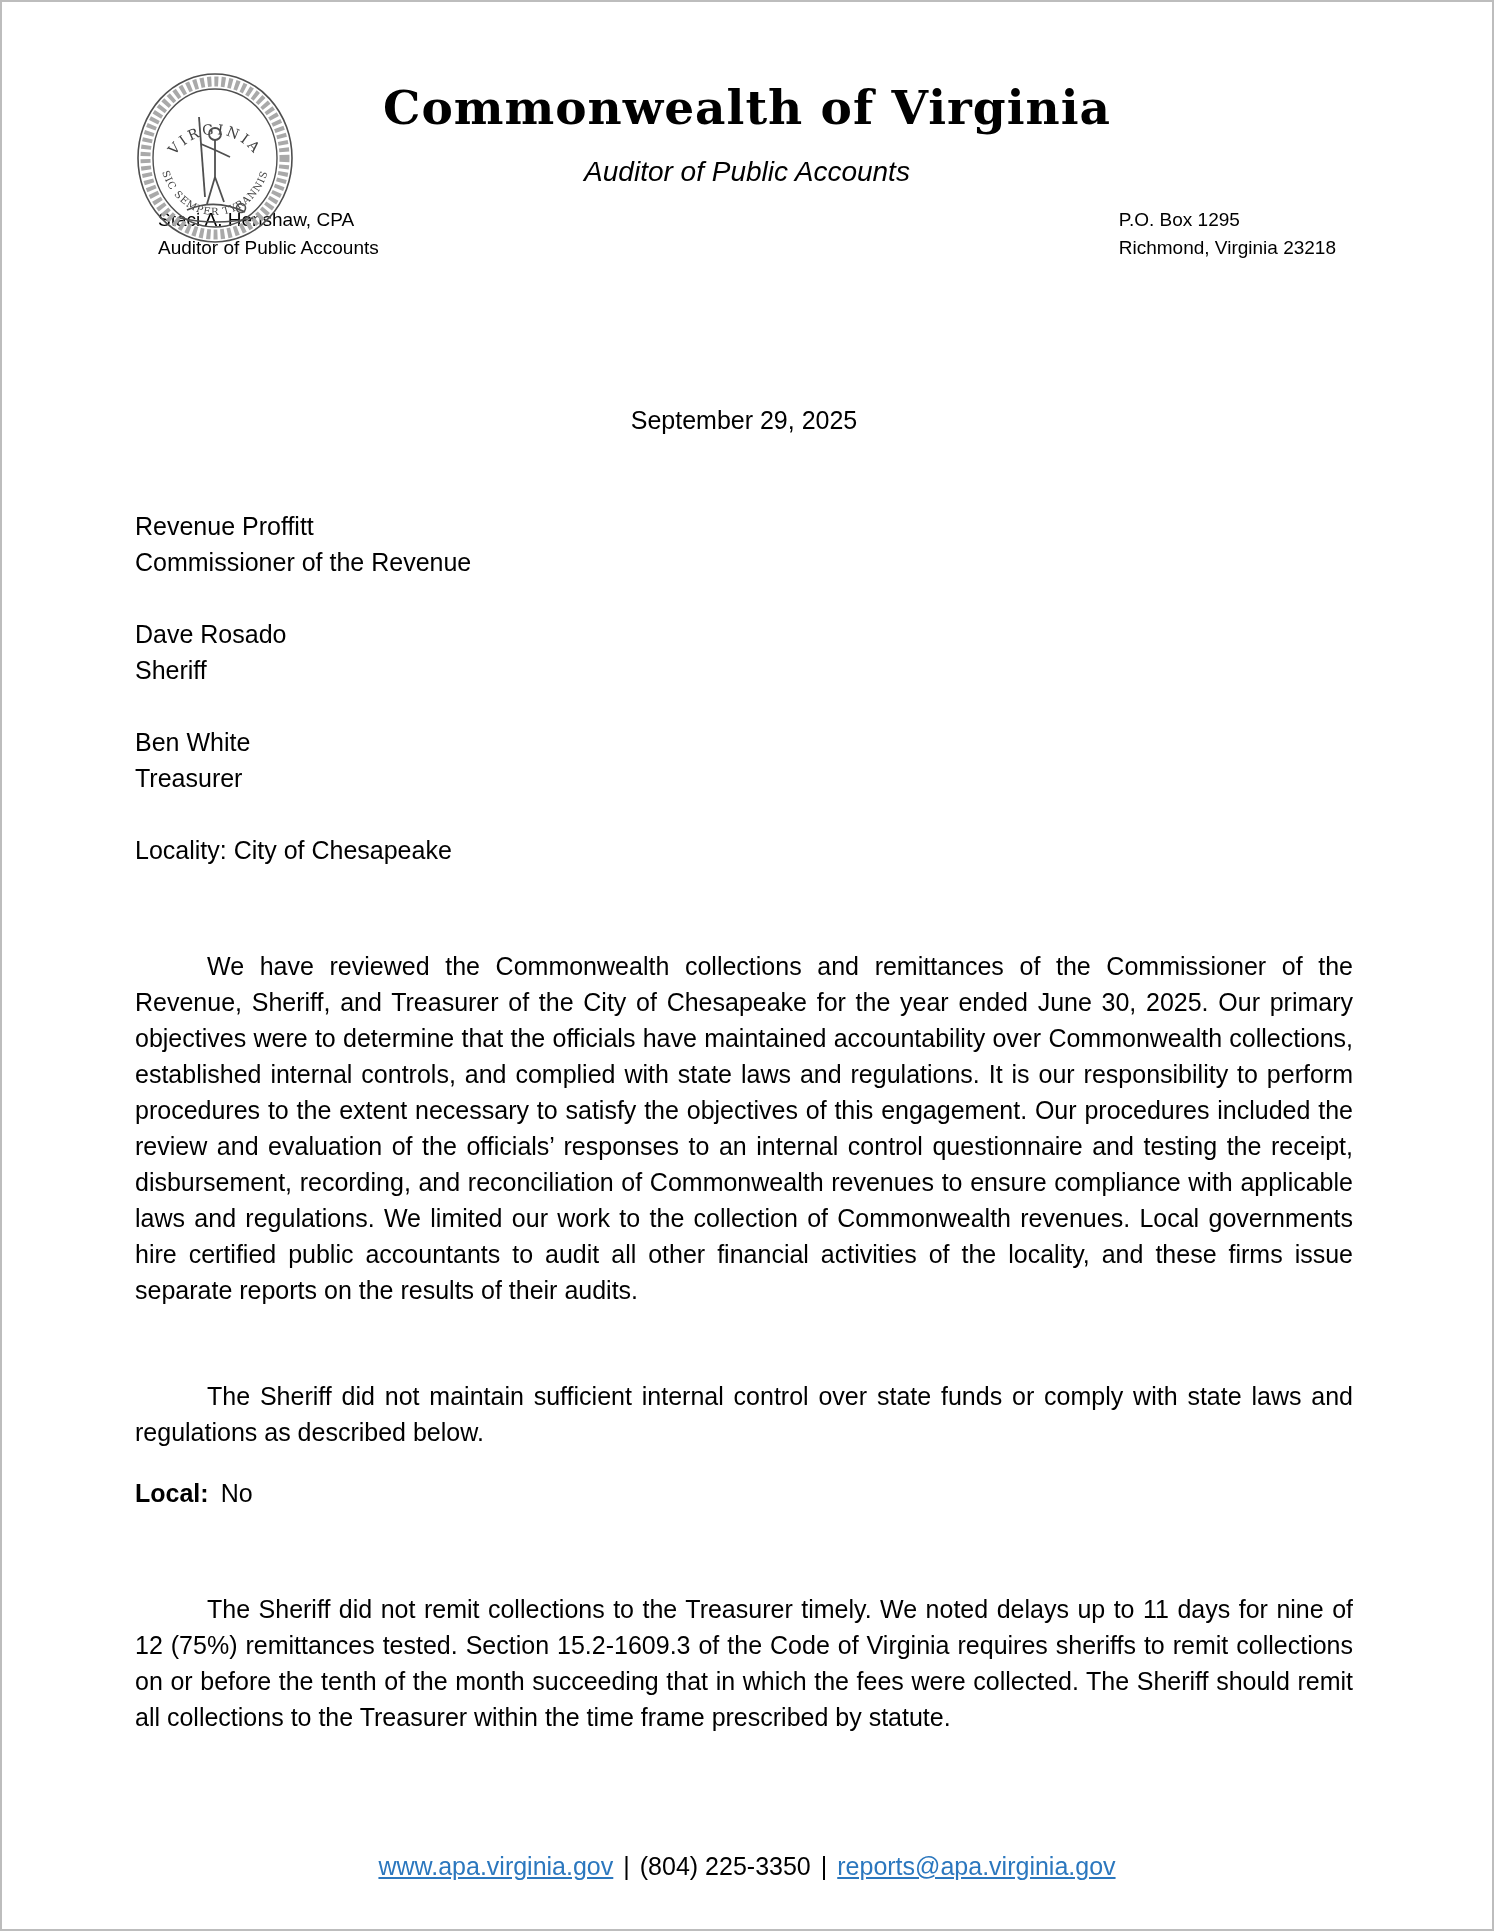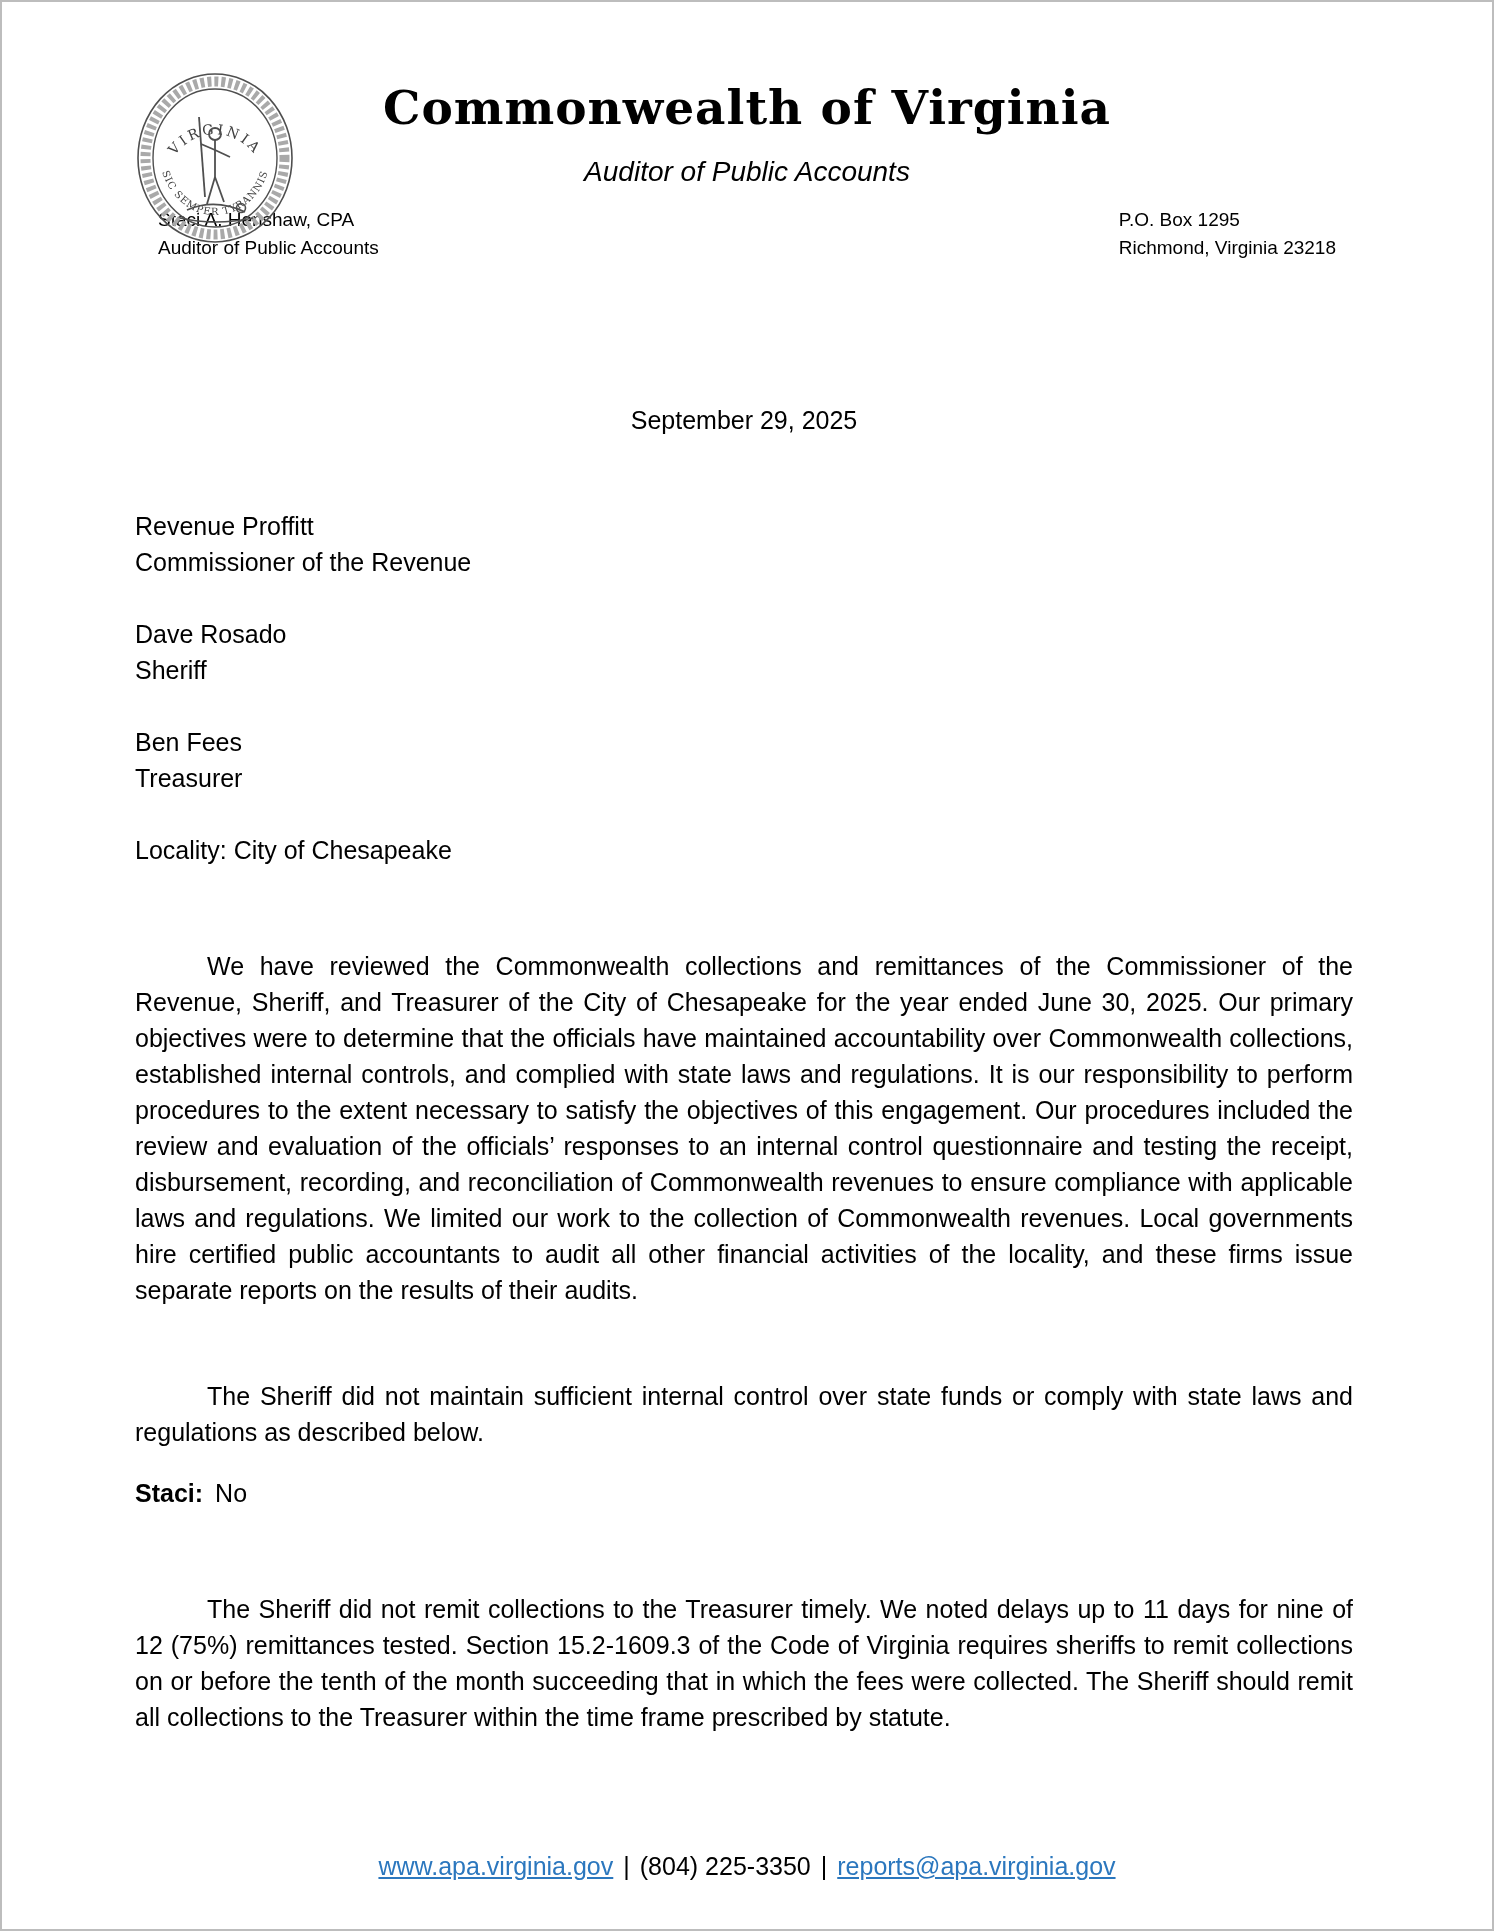--- a/index.html
+++ b/index.html
@@ -149,32 +149,32 @@
     <div class="recipients">
       <div class="recipient-block">
         <div>Revenue Proffitt</div>
         <div>Commissioner of the Revenue</div>
       </div>
       <div class="recipient-block">
         <div>Dave Rosado</div>
         <div>Sheriff</div>
       </div>
       <div class="recipient-block">
-        <div>Ben Fees</div>
+        <div>Ben White</div>
         <div>Treasurer</div>
       </div>
       <div class="locality">Locality: City of Chesapeake</div>
     </div>
 
     <p class="para">We have reviewed the Commonwealth collections and remittances of the Commissioner of the Revenue, Sheriff, and Treasurer of the City of Chesapeake for the year ended June 30, 2025.  Our primary objectives were to determine that the officials have maintained accountability over Commonwealth collections, established internal controls, and complied with state laws and regulations.  It is our responsibility to perform procedures to the extent necessary to satisfy the objectives of this engagement.  Our procedures included the review and evaluation of the officials’ responses to an internal control questionnaire and testing the receipt, disbursement, recording, and reconciliation of Commonwealth revenues to ensure compliance with applicable laws and regulations.  We limited our work to the collection of Commonwealth revenues.  Local governments hire certified public accountants to audit all other financial activities of the locality, and these firms issue separate reports on the results of their audits.</p>
 
     <p class="para para-2">The Sheriff did not maintain sufficient internal control over state funds or comply with state laws and regulations as described below.</p>
 
     <div class="repeat-line">
-      <span class="repeat-label">Staci:</span><span class="repeat-value">No</span>
+      <span class="repeat-label">Local:</span><span class="repeat-value">No</span>
     </div>
 
     <p class="para">The Sheriff did not remit collections to the Treasurer timely.  We noted delays up to 11 days for nine of 12 (75%) remittances tested.  Section 15.2-1609.3 of the Code of Virginia requires sheriffs to remit collections on or before the tenth of the month succeeding that in which the fees were collected.  The Sheriff should remit all collections to the Treasurer within the time frame prescribed by statute.</p>
   </div>
 
   <div class="footer">
     <a>www.apa.virginia.gov</a><span class="sep">|</span><span>(804) 225-3350</span><span class="sep">|</span><a>reports@apa.virginia.gov</a>
   </div>
 
 </div>

